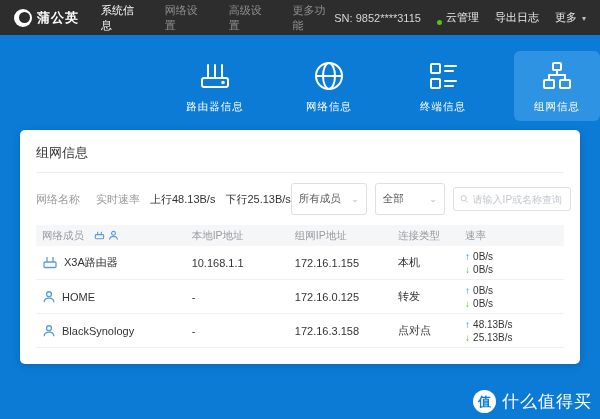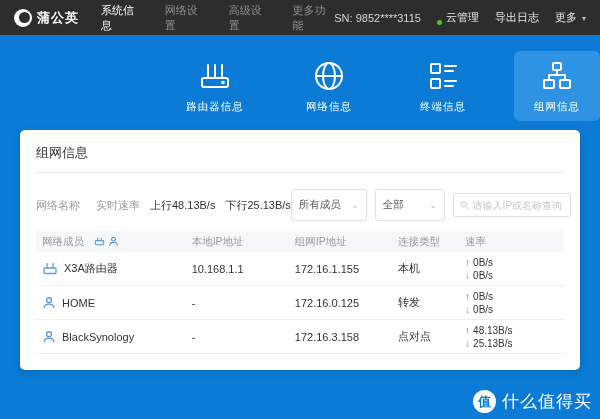--- a/index.html
+++ b/index.html
@@ -29,21 +29,21 @@
   .tabs{display:flex;justify-content:flex-end;gap:28px;padding-top:16px;}
   .tab{width:86px;padding:8px 4px 7px;border-radius:6px;display:flex;flex-direction:column;align-items:center;gap:7px;color:#fff;cursor:pointer;}
   .tab.active{background:var(--blue-active);}
   .tab svg{display:block;}
   .tab .tlabel{font-size:10.5px;letter-spacing:1px;}
 
   
   .card{position:absolute;left:20px;right:20px;top:130px;background:#fff;border-radius:5px;
         box-shadow:0 2px 8px rgba(0,0,0,.15);padding:0 16px 16px;}
   .card-title{font-size:13px;color:#333;padding:14px 0 10px;border-bottom:1px solid #ebebeb;}
-  .info-row{display:flex;margin-top:16px;font-size:11px;}
+  .info-row{display:flex;margin-top:10px;font-size:11px;}
   .info-left{display:flex;align-items:center;gap:6px;flex:1;white-space:nowrap;}
   .lbl{color:#9b9b9b;}
   .val{color:#333;}
   .rate{color:#333;margin-left:4px;}
   .filters{display:flex;align-items:center;gap:8px;}
   .select{width:76px;height:32px;border:1px solid #dcdfe3;border-radius:3px;display:flex;align-items:center;
           justify-content:space-between;padding:0 7px;font-size:10.5px;color:#555;background:#fff;cursor:pointer;}
   .select.small{width:70px;}
   .chev{color:#b5b9bf;font-size:9px;}
   .search{width:118px;height:24px;border:1px solid #dcdfe3;border-radius:3px;display:flex;align-items:center;

